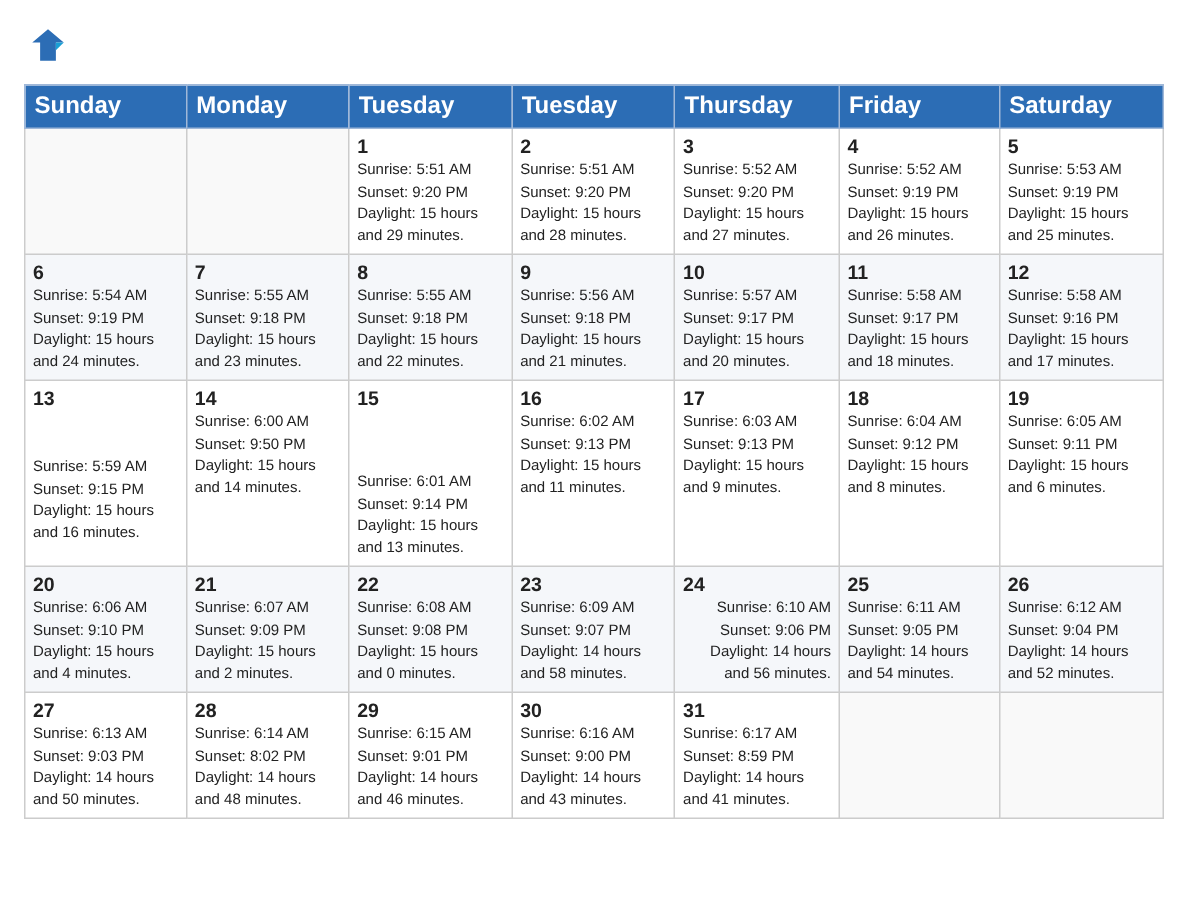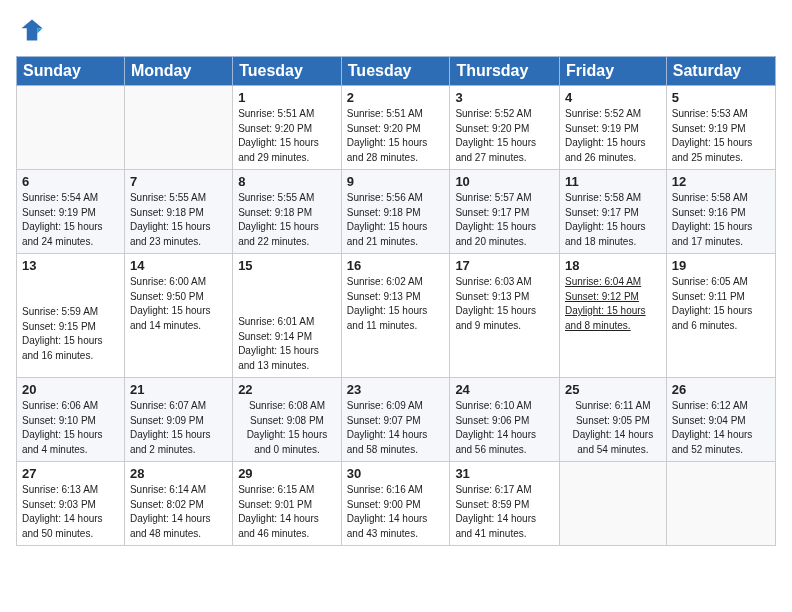--- a/index.html
+++ b/index.html
@@ -248,21 +248,21 @@
         </td>
         <td>
           <span class="day-number">17</span>
           <div class="day-info" style="white-space: pre-line;">Sunrise: 6:03 AM
 Sunset: 9:13 PM
 Daylight: 15 hours
 and 9 minutes.</div>
         </td>
         <td>
           <span class="day-number">18</span>
-          <div class="day-info" style="white-space: pre-line; text-decoration: underline;">Sunrise: 6:04 AM
+          <div class="day-info" style="white-space: pre-line;">Sunrise: 6:04 AM
 Sunset: 9:12 PM
 Daylight: 15 hours
 and 8 minutes.</div>
         </td>
         <td>
           <span class="day-number">19</span>
           <div class="day-info" style="white-space: pre-line;">Sunrise: 6:05 AM
 Sunset: 9:11 PM
 Daylight: 15 hours
 and 6 minutes.</div>
@@ -278,42 +278,42 @@
         </td>
         <td>
           <span class="day-number">21</span>
           <div class="day-info" style="white-space: pre-line;">Sunrise: 6:07 AM
 Sunset: 9:09 PM
 Daylight: 15 hours
 and 2 minutes.</div>
         </td>
         <td>
           <span class="day-number">22</span>
-          <div class="day-info" style="white-space: pre-line; text-align: center;">Sunrise: 6:08 AM
+          <div class="day-info" style="white-space: pre-line;">Sunrise: 6:08 AM
 Sunset: 9:08 PM
 Daylight: 15 hours
 and 0 minutes.</div>
         </td>
         <td>
           <span class="day-number">23</span>
           <div class="day-info" style="white-space: pre-line;">Sunrise: 6:09 AM
 Sunset: 9:07 PM
 Daylight: 14 hours
 and 58 minutes.</div>
         </td>
         <td>
           <span class="day-number">24</span>
-          <div class="day-info" style="white-space: pre-line;">Sunrise: 6:10 AM
+          <div class="day-info" style="white-space: pre-line; text-align: right;">Sunrise: 6:10 AM
 Sunset: 9:06 PM
 Daylight: 14 hours
 and 56 minutes.</div>
         </td>
         <td>
           <span class="day-number">25</span>
-          <div class="day-info" style="white-space: pre-line; text-align: center;">Sunrise: 6:11 AM
+          <div class="day-info" style="white-space: pre-line;">Sunrise: 6:11 AM
 Sunset: 9:05 PM
 Daylight: 14 hours
 and 54 minutes.</div>
         </td>
         <td>
           <span class="day-number">26</span>
           <div class="day-info" style="white-space: pre-line;">Sunrise: 6:12 AM
 Sunset: 9:04 PM
 Daylight: 14 hours
 and 52 minutes.</div>

